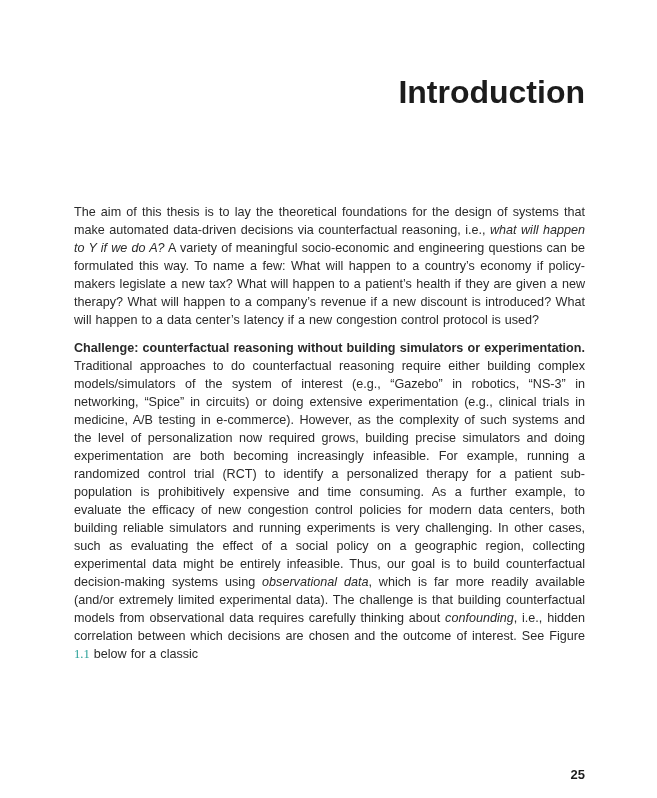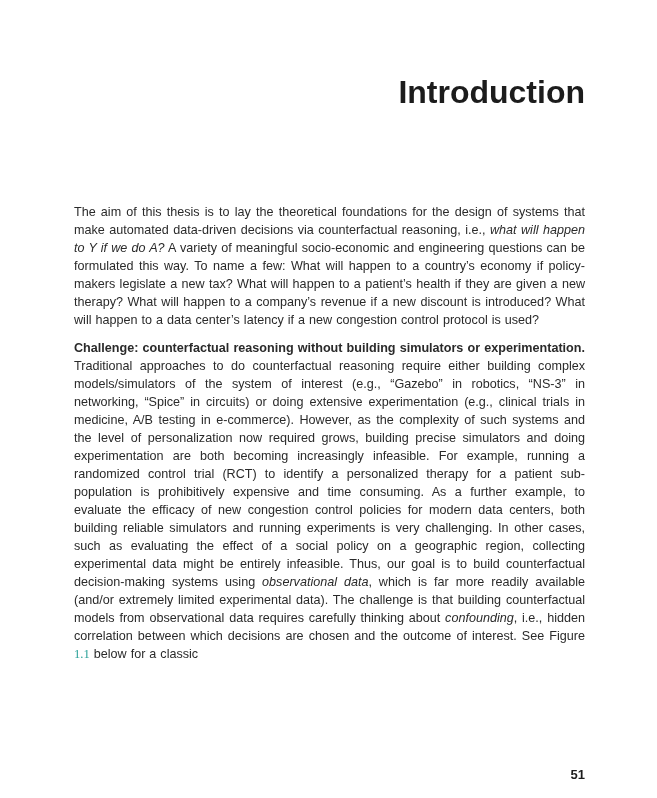--- a/index.html
+++ b/index.html
@@ -76,16 +76,16 @@
 
   <main class="body-text">
 
     <p><span>The aim of this thesis is to lay the theoretical foundations for the design of systems that make automated data-driven decisions via counterfactual reasoning, i.e., </span><span class="italic">what will happen to Y if we do A?</span><span> A variety of meaningful socio-economic and engineering questions can be formulated this way. To name a few: What will happen to a country’s economy if policy-makers legislate a new tax? What will happen to a patient’s health if they are given a new therapy? What will happen to a company’s revenue if a new discount is introduced? What will happen to a data center’s latency if a new congestion control protocol is used?</span></p>
 
     <p><span class="bold">Challenge: counterfactual reasoning without building simulators or experimentation.</span><span> Traditional approaches to do counterfactual reasoning require either building complex models/simulators of the system of interest (e.g., “Gazebo” in robotics, “NS-3” in networking, “Spice” in circuits) or doing extensive experimentation (e.g., clinical trials in medicine, A/B testing in e-commerce). However, as the complexity of such systems and the level of personalization now required grows, building precise simulators and doing experimentation are both becoming increasingly infeasible. For example, running a randomized control trial (RCT) to identify a personalized therapy for a patient sub-population is prohibitively expensive and time consuming. As a further example, to evaluate the efficacy of new congestion control policies for modern data centers, both building reliable simulators and running experiments is very challenging. In other cases, such as evaluating the effect of a social policy on a geographic region, collecting experimental data might be entirely infeasible. Thus, our goal is to build counterfactual decision-making systems using </span><span class="italic">observational data</span><span>, which is far more readily available (and/or extremely limited experimental data). The challenge is that building counterfactual models from observational data requires carefully thinking about </span><span class="italic">confounding</span><span>, i.e., hidden correlation between which decisions are chosen and the outcome of interest. See Figure </span><a class="ref">1.1</a><span> below for a classic</span></p>
 
   </main>
 
   <footer>
-    <div class="page-number">51</div>
+    <div class="page-number">25</div>
   </footer>
 
 </div>
 
 </body></html>

